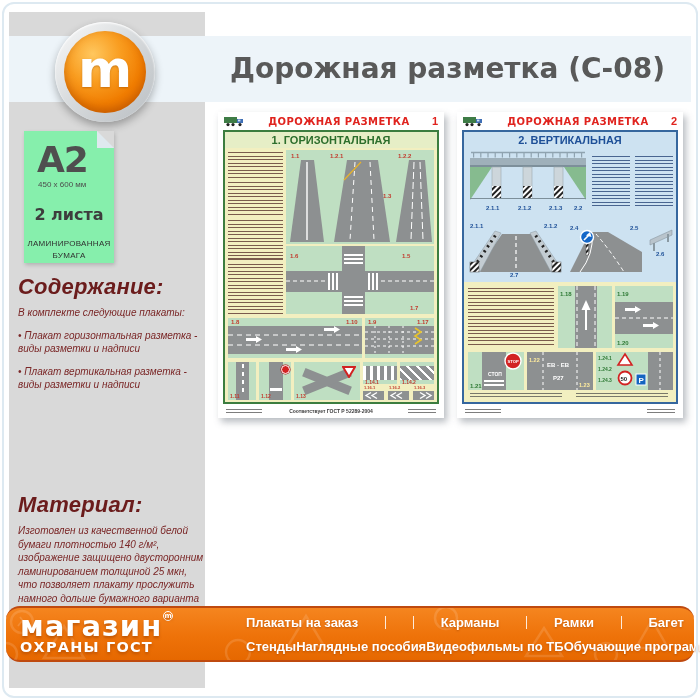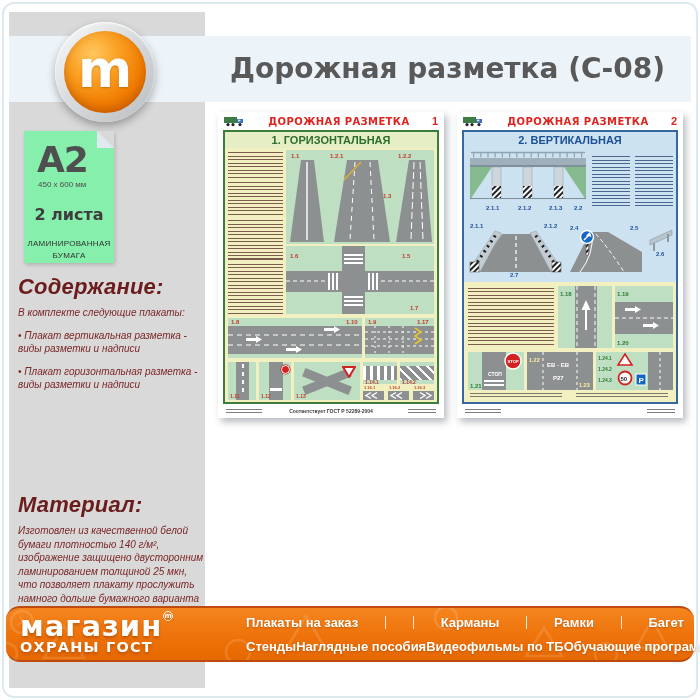--- a/index.html
+++ b/index.html
@@ -108,22 +108,22 @@
   <div class="paper-sheets">2 листа</div>
   <div class="paper-material">
     <div>ЛАМИНИРОВАННАЯ</div>
     <div>БУМАГА</div>
   </div>
 </div>
 
 <div class="section" style="top:258px; width:180px;margin-top:16px;">
   <div class="section-heading">Содержание:</div>
   <div class="section-body">В комплекте следующие плакаты:</div>
+  <div class="bullet">• Плакат горизонтальная разметка - виды разметки и надписи</div>
   <div class="bullet">• Плакат вертикальная разметка - виды разметки и надписи</div>
-  <div class="bullet">• Плакат горизонтальная разметка - виды разметки и надписи</div>
 </div>
 
 <div class="section" style="top:492px; width:186px;">
   <div class="section-heading">Материал:</div>
   <div class="section-body">Изготовлен из качественной белой бумаги плотностью 140 г/м², изображение защищено двусторонним ламинированием толщиной 25 мкн, что позволяет плакату прослужить намного дольше бумажного варианта и такой плакат не боится влаги - его смело можно протирать.</div>
 </div>
 
 <div class="poster poster-1">
   <div class="poster-head">
     <svg width="22" height="11" viewBox="0 0 22 11">

